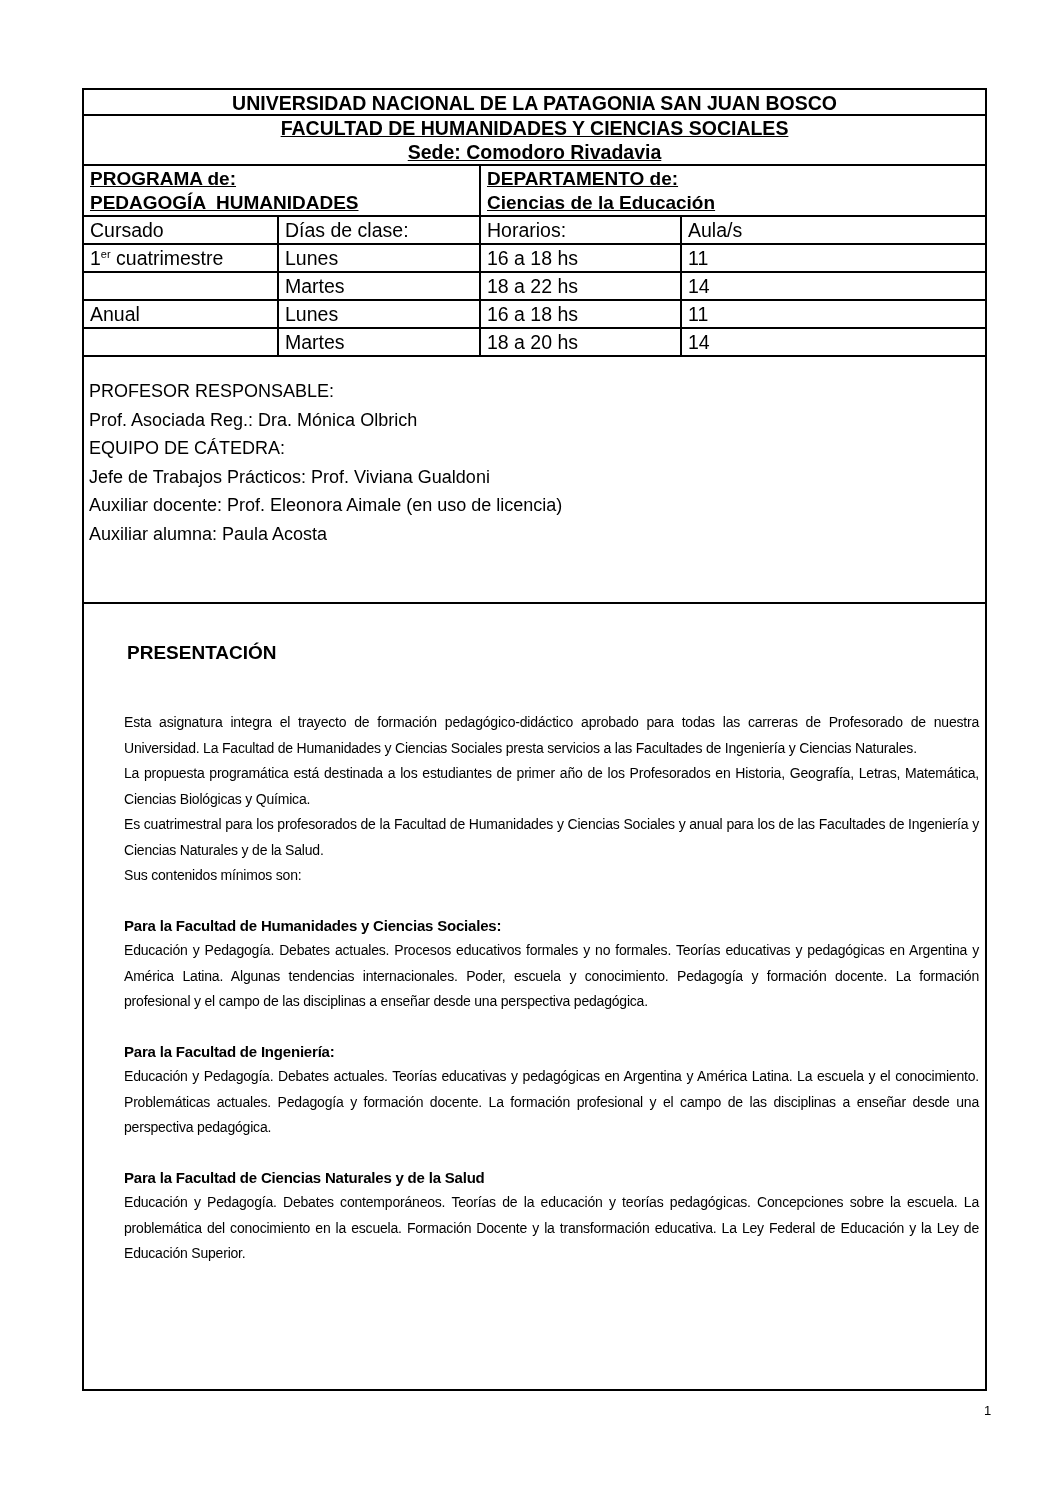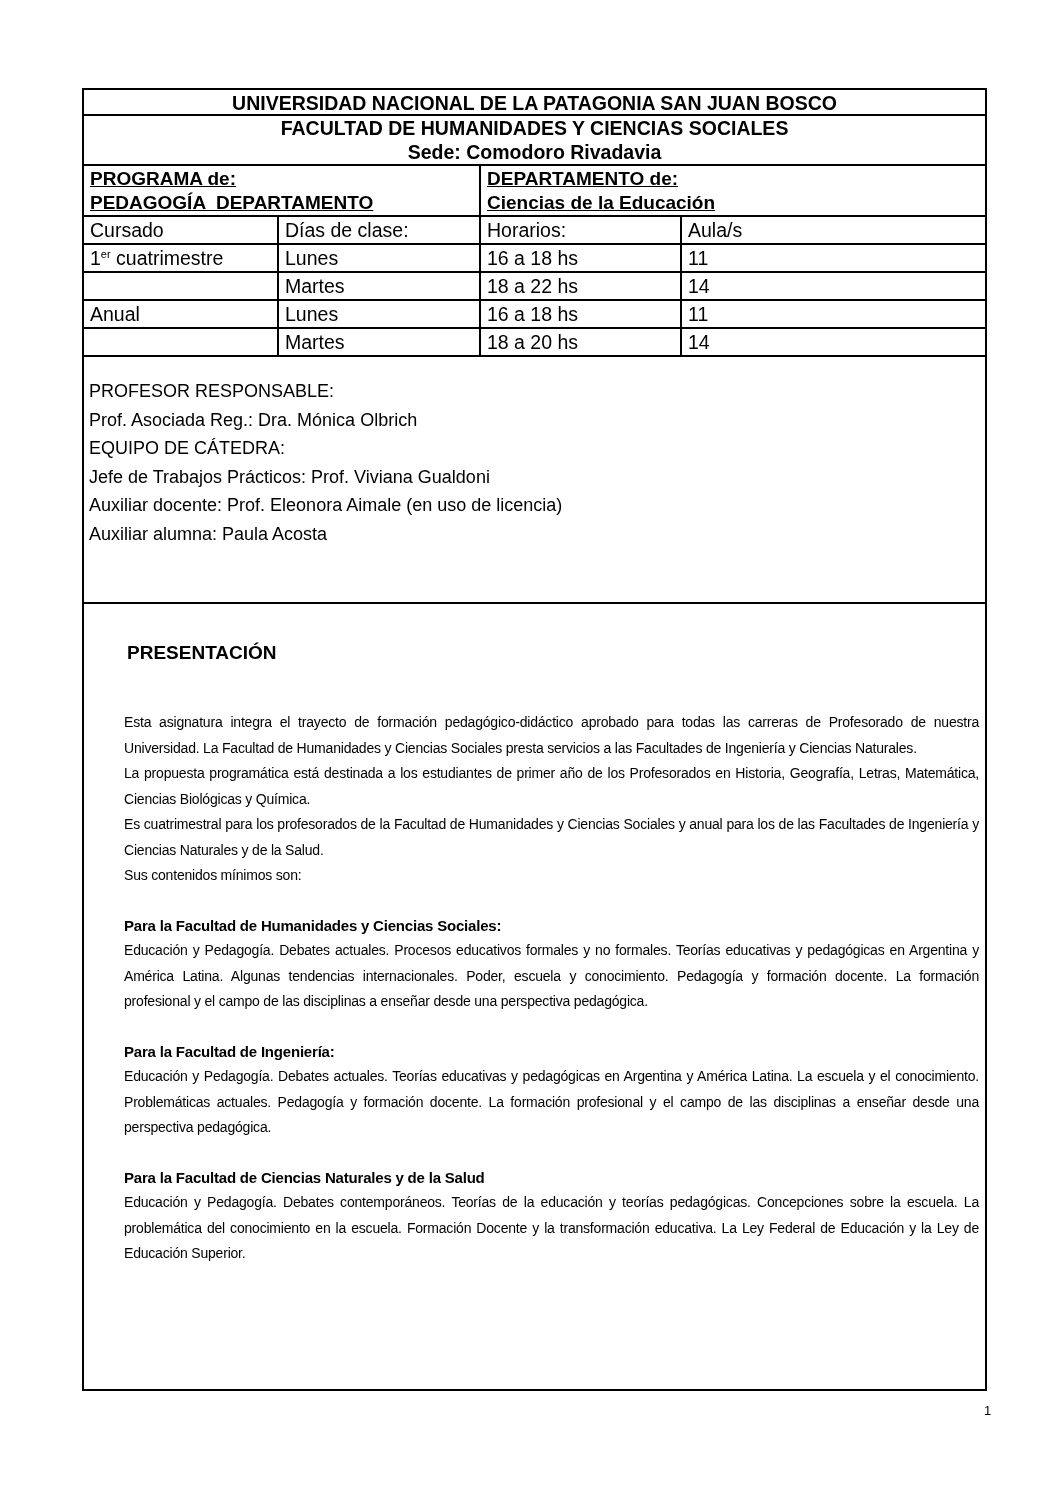--- a/index.html
+++ b/index.html
@@ -6,21 +6,21 @@
   body { width: 1058px; height: 1497px; position: relative; overflow: hidden;
          font-family: "Liberation Sans", sans-serif; color: #000; }
   .page { position: absolute; left: 0; top: 0; width: 1058px; height: 1497px; }
 
   table.grid { position: absolute; left: 82px; top: 88px; width: 903px;
                border-collapse: collapse; table-layout: fixed; }
   table.grid td { border: 2px solid #000; padding: 0 6px; vertical-align: top; }
 
   .uni { font-weight: bold; font-size: 19.5px; text-align: center; height: 22px; line-height: 22px; padding-top: 2px !important; border-radius: 11px; }
   .fac { font-weight: bold; font-size: 19.5px; text-align: center; height: 45px; line-height: 23px; }
-  .fac div { line-height: 24px; }
+  .fac div { line-height: 24px; text-decoration: underline; }
   .prog { font-weight: bold; font-size: 19px; height: 46px; line-height: 24px; padding-top: 1px !important; text-decoration: underline; }
   .sched td { font-size: 19.5px; text-align: left; height: 26px; line-height: 26px; }
   sup { font-size: 11px; line-height: 0; vertical-align: 7px; }
 
   .team { height: 225px; font-size: 18px; line-height: 28.5px; padding-top: 20px !important; padding-left: 5px !important; }
   .team div { white-space: nowrap; }
 
   .pres { height: 785px; padding: 0 !important; position: relative; }
   .pres-inner { position: absolute; left: 40px; right: 6px; top: 38px; }
   .pres-title { font-weight: bold; font-size: 19px; margin-left: 3px; }
@@ -47,21 +47,21 @@
     </tr>
     <tr>
       <td colspan="4" class="fac">
         <div>FACULTAD DE HUMANIDADES Y CIENCIAS SOCIALES</div>
         <div>Sede: Comodoro Rivadavia</div>
       </td>
     </tr>
     <tr>
       <td colspan="2" class="prog">
         <div>PROGRAMA de:</div>
-        <div style="white-space:pre">PEDAGOGÍA  DEPARTAMENTO</div>
+        <div style="white-space:pre">PEDAGOGÍA  HUMANIDADES</div>
       </td>
       <td colspan="2" class="prog">
         <div>DEPARTAMENTO de:</div>
         <div>Ciencias de la Educación</div>
       </td>
     </tr>
     <tr class="sched">
       <td>Cursado</td>
       <td>Días de clase:</td>
       <td>Horarios:</td>

